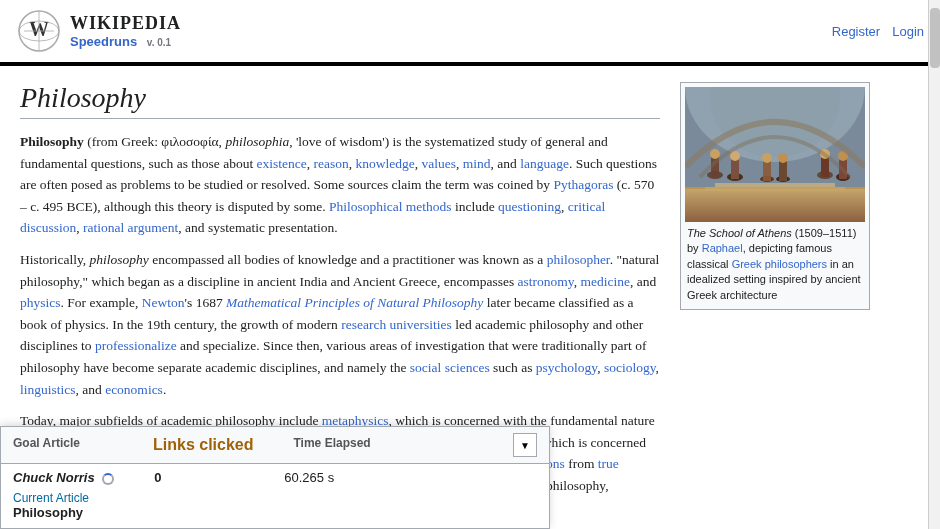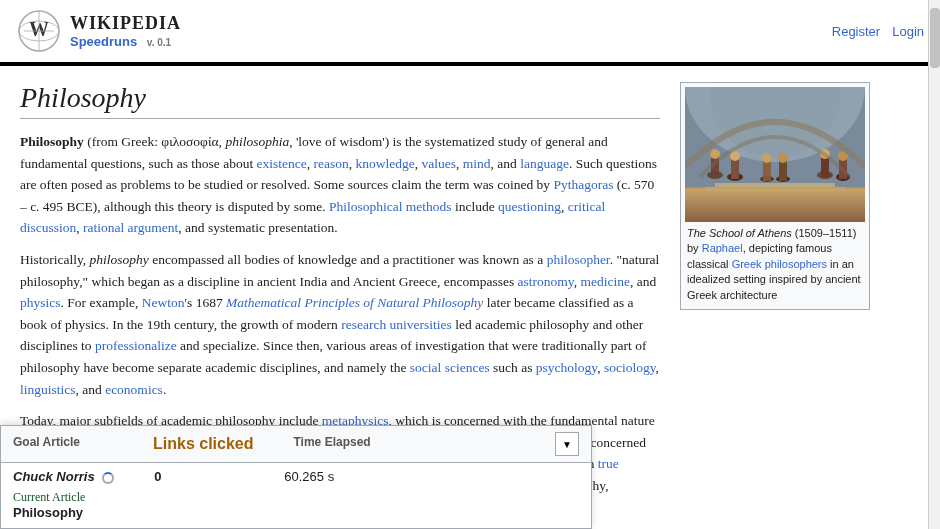--- a/index.html
+++ b/index.html
@@ -135,21 +135,21 @@
       padding: 4px 2px 2px 2px;
       font-family: sans-serif;
     }
     #image-caption a { color: #3366cc; text-decoration: none; }
 
     
     #bottom-panel {
       position: fixed;
       bottom: 0;
       left: 0;
-      width: 592px;
+      width: 550px;
       background: #fff;
       border: 1px solid #a2a9b1;
       box-shadow: 0 -2px 8px rgba(0,0,0,0.15);
       font-family: sans-serif;
       font-size: 13px;
       z-index: 100;
     }
     #panel-header {
       display: flex;
       align-items: center;
@@ -323,21 +323,21 @@
         </span>
       </div>
       <div class="panel-col" style="min-width:90px;">
         <span style="font-size:13px;font-weight:bold;">0</span>
       </div>
       <div class="panel-col">
         <span style="font-size:13px;font-weight:normal;">60.265 s</span>
       </div>
     </div>
     <div style="margin-top:6px;">
-      <div style="font-size:12px;color:#14532d;font-family:Liberation Serif, serif;">Current Article</div>
+      <div style="font-size:12px;color:#0369a1;">Current Article</div>
       <div style="font-size:13px;font-weight:bold;">Philosophy</div>
     </div>
   </div>
 </div>
 
 <div id="scrollbar">
   <div style="width:10px;height:60px;background:#c1c1c1;border-radius:4px;margin:2px auto;margin-top:8px;"></div>
 </div>
 
 </body></html>

